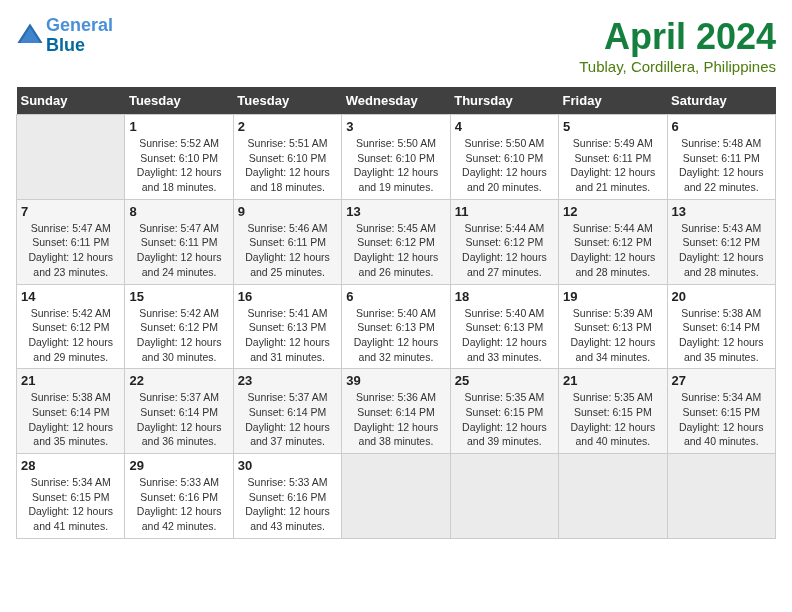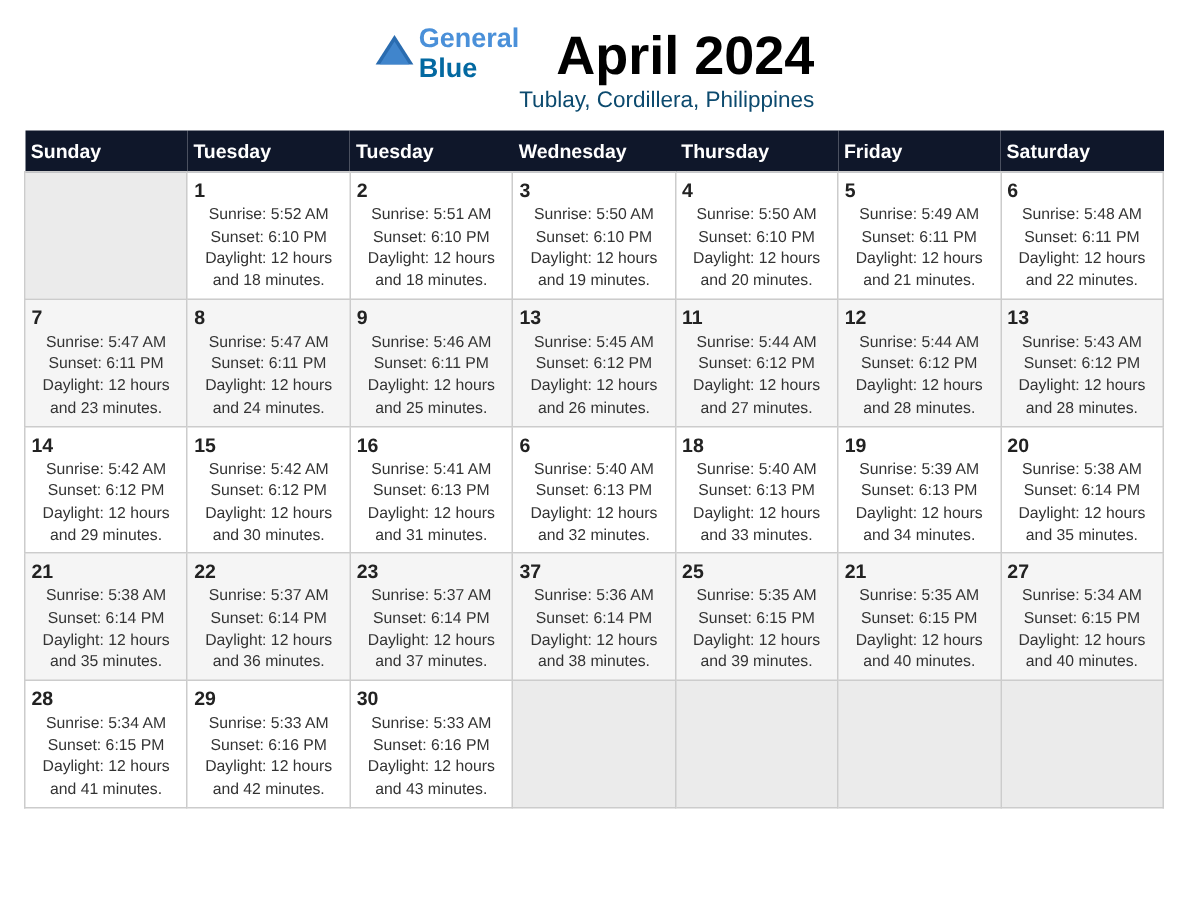--- a/index.html
+++ b/index.html
@@ -5,21 +5,21 @@
     * { margin: 0; padding: 0; box-sizing: border-box; }
     body {
       font-family: Arial, sans-serif;
       background: #fff;
       width: 792px;
       min-height: 612px;
       padding: 16px;
     }
     .header-area {
       display: flex;
-      justify-content: center;
+      justify-content: space-between;
       align-items: flex-start;
       margin-bottom: 12px;
     }
     .logo {
       display: flex;
       align-items: center;
     }
     .logo-text {
       font-size: 18px;
       font-weight: bold;
@@ -33,33 +33,33 @@
       width: 28px;
       height: 28px;
       margin-right: 2px;
     }
     .title-area {
       text-align: right;
     }
     .month-title {
       font-size: 36px;
       font-weight: bold;
-      color: #000000;
+      color: #15803d;
     }
     .subtitle {
       font-size: 15px;
-      color: #0c4a6e;
+      color: #4d7c0f;
     }
     table {
       width: 100%;
       border-collapse: collapse;
       font-size: 11px;
     }
     thead tr th {
-      background: #0f172a;
+      background: #404040;
       color: #fff;
       padding: 6px 4px;
       text-align: left;
       font-size: 13px;
       font-weight: bold;
       margin-left: 14px;
     }
     tbody tr td {
       border: 1px solid #ccc;
       vertical-align: top;
@@ -220,21 +220,21 @@
         </td>
         <td>
           <span class="day-number">22</span>
           <div class="cell-info">Sunrise: 5:37 AM<br>Sunset: 6:14 PM<br>Daylight: 12 hours and 36 minutes.</div>
         </td>
         <td>
           <span class="day-number">23</span>
           <div class="cell-info">Sunrise: 5:37 AM<br>Sunset: 6:14 PM<br>Daylight: 12 hours and 37 minutes.</div>
         </td>
         <td>
-          <span class="day-number">37</span>
+          <span class="day-number">39</span>
           <div class="cell-info">Sunrise: 5:36 AM<br>Sunset: 6:14 PM<br>Daylight: 12 hours and 38 minutes.</div>
         </td>
         <td>
           <span class="day-number">25</span>
           <div class="cell-info">Sunrise: 5:35 AM<br>Sunset: 6:15 PM<br>Daylight: 12 hours and 39 minutes.</div>
         </td>
         <td>
           <span class="day-number">21</span>
           <div class="cell-info">Sunrise: 5:35 AM<br>Sunset: 6:15 PM<br>Daylight: 12 hours and 40 minutes.</div>
         </td>

